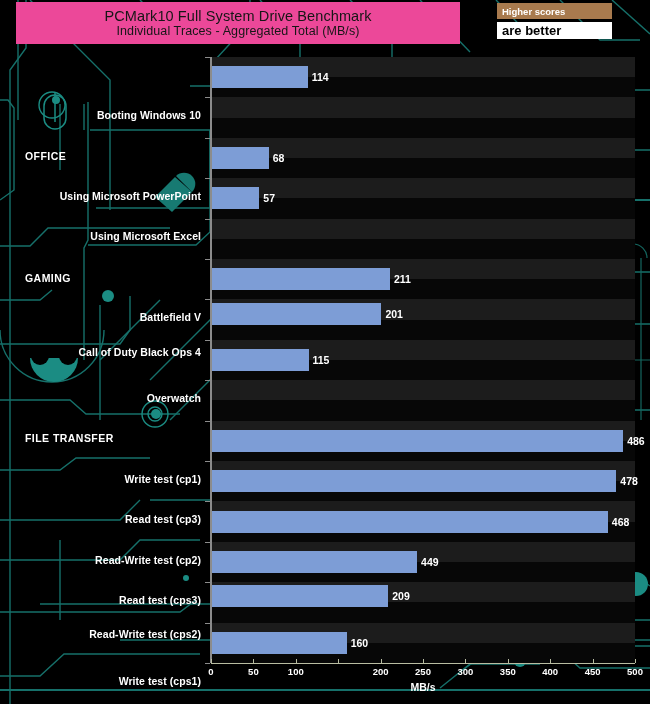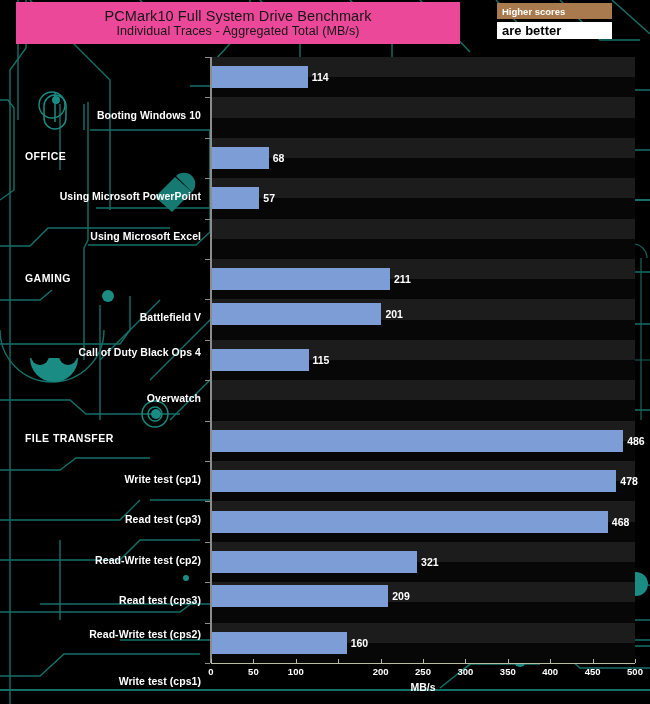--- a/index.html
+++ b/index.html
@@ -287,21 +287,21 @@
       <div class="bar-value" style="left: 620.344px;">478</div>
     </div>
     <div class="row" style="top: 501.4px; height: 40.4px;">
       <div class="row-label" style="right: 449px;">Read-Write test (cp2)</div>
       <div class="bar" style="left: 211px; width: 396.864px; background: rgb(125, 157, 214);"></div>
       <div class="bar-value" style="left: 611.864px;">468</div>
     </div>
     <div class="row" style="top: 541.8px; height: 40px;">
       <div class="row-label" style="right: 449px;">Read test (cps3)</div>
       <div class="bar" style="left: 211px; width: 206.064px; background: rgb(125, 157, 214);"></div>
-      <div class="bar-value" style="left: 421.064px;">321</div>
+      <div class="bar-value" style="left: 421.064px;">449</div>
     </div>
     <div class="row" style="top: 582.2px; height: 27px;">
       <div class="row-label" style="right: 449px;">Read-Write test (cps2)</div>
       <div class="bar" style="left: 211px; width: 177.232px; background: rgb(125, 157, 214);"></div>
       <div class="bar-value" style="left: 392.232px;">209</div>
     </div>
     <div class="row" style="top: 622.6px; height: 40.4px;">
       <div class="row-label" style="right: 449px;">Write test (cps1)</div>
       <div class="bar" style="left: 211px; width: 135.68px; background: rgb(125, 157, 214);"></div>
       <div class="bar-value" style="left: 350.68px;">160</div>

